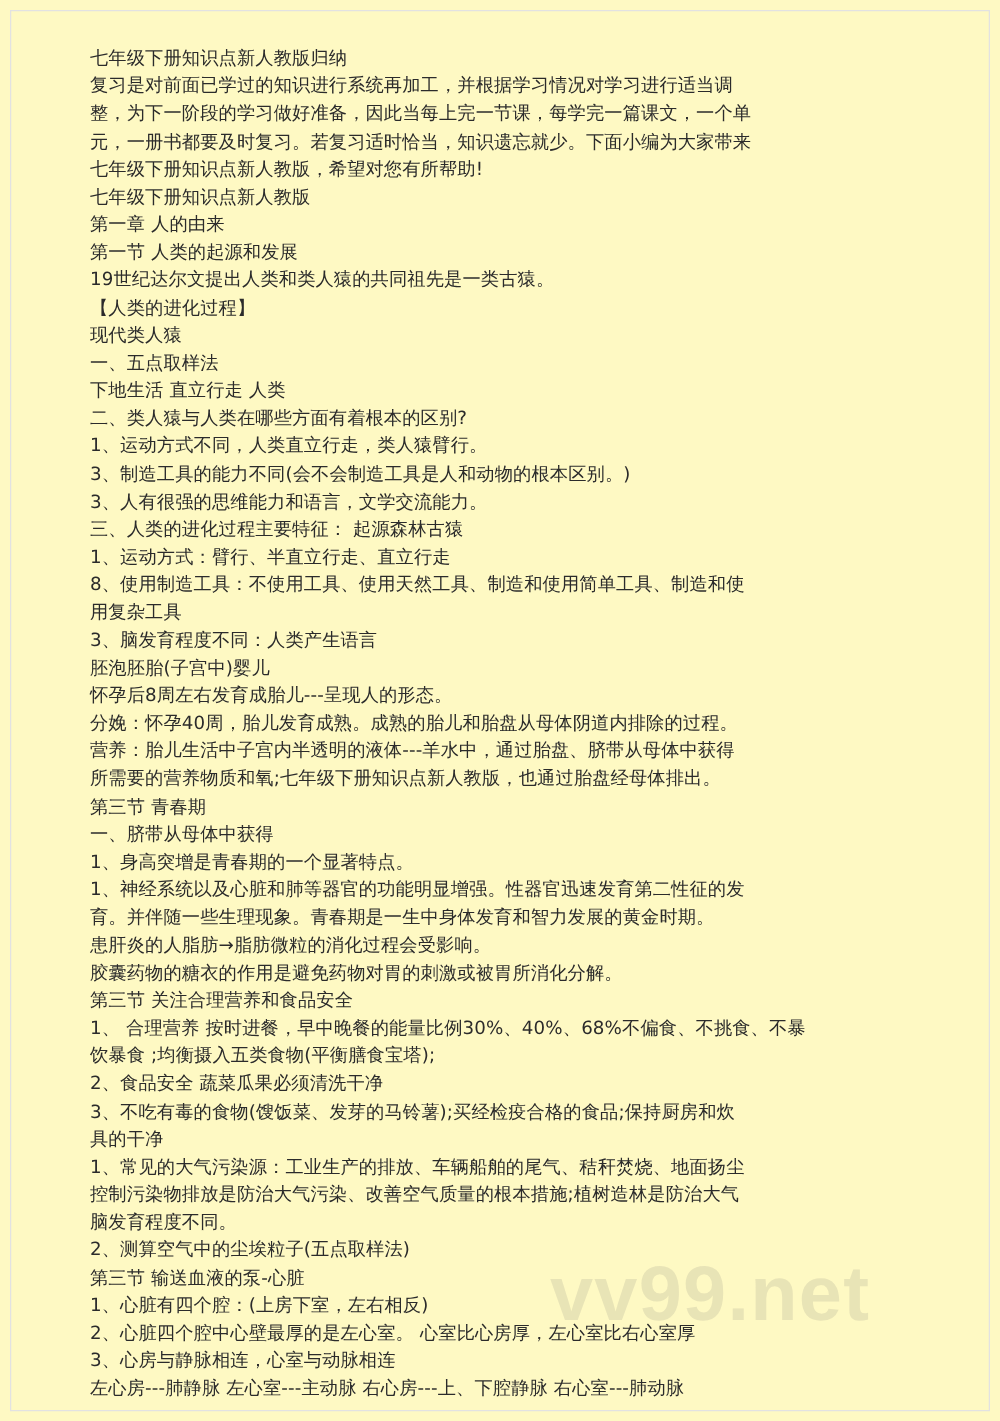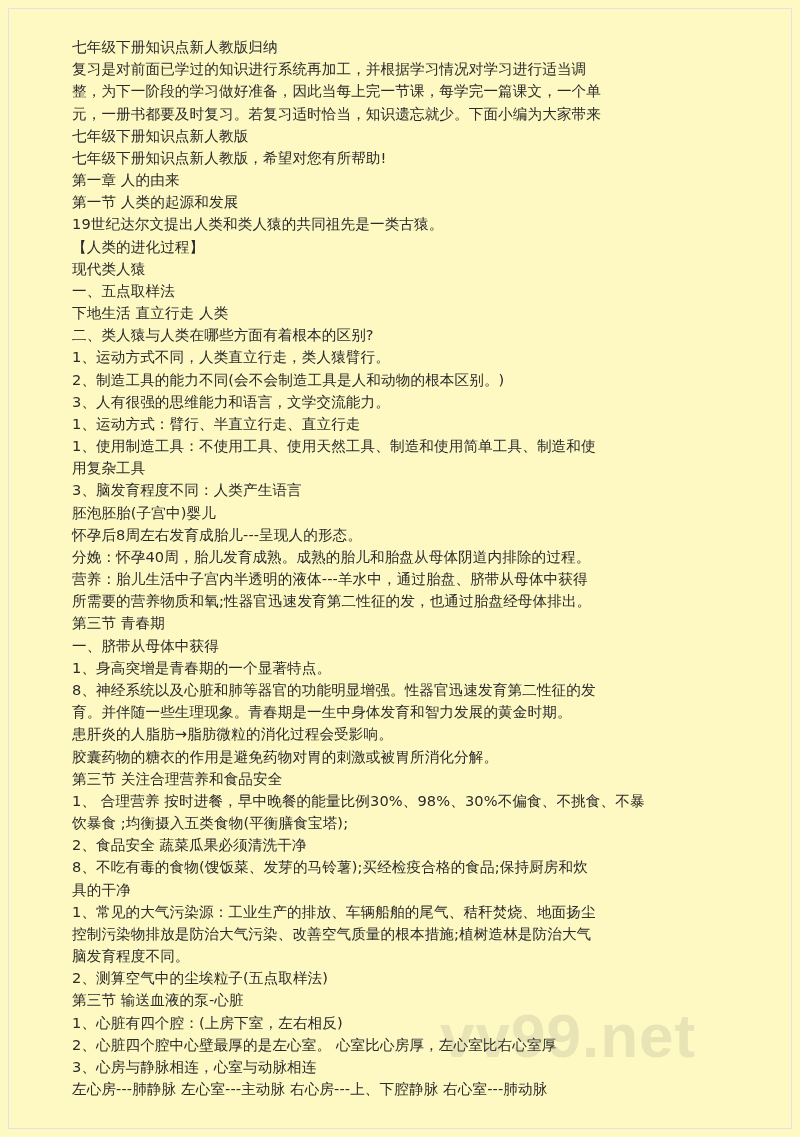--- a/index.html
+++ b/index.html
@@ -63,54 +63,55 @@
 <body>
 
 <div class="page">
   <div class="page-border"></div>
 
   <div class="doc-body">
     <p>七年级下册知识点新人教版归纳</p>
     <p>复习是对前面已学过的知识进行系统再加工，并根据学习情况对学习进行适当调</p>
     <p>整，为下一阶段的学习做好准备，因此当每上完一节课，每学完一篇课文，一个单</p>
     <p>元，一册书都要及时复习。若复习适时恰当，知识遗忘就少。下面小编为大家带来</p>
+    <p>七年级下册知识点新人教版，希望对您有所帮助!</p>
     <p>七年级下册知识点新人教版</p>
-    <p>七年级下册知识点新人教版，希望对您有所帮助!</p>
     <p>第一章 人的由来</p>
     <p>第一节 人类的起源和发展</p>
     <p>19世纪达尔文提出人类和类人猿的共同祖先是一类古猿。</p>
     <p>【人类的进化过程】</p>
     <p>现代类人猿</p>
     <p>一、五点取样法</p>
     <p>下地生活 直立行走 人类</p>
     <p>二、类人猿与人类在哪些方面有着根本的区别?</p>
     <p>1、运动方式不同，人类直立行走，类人猿臂行。</p>
-    <p>2、制造工具的能力不同(会不会制造工具是人和动物的根本区别。)</p>
+    <p>3、制造工具的能力不同(会不会制造工具是人和动物的根本区别。)</p>
     <p>3、人有很强的思维能力和语言，文学交流能力。</p>
+    <p>三、人类的进化过程主要特征： 起源森林古猿</p>
     <p>1、运动方式：臂行、半直立行走、直立行走</p>
-    <p>1、使用制造工具：不使用工具、使用天然工具、制造和使用简单工具、制造和使</p>
+    <p>8、使用制造工具：不使用工具、使用天然工具、制造和使用简单工具、制造和使</p>
     <p>用复杂工具</p>
     <p>3、脑发育程度不同：人类产生语言</p>
     <p>胚泡胚胎(子宫中)婴儿</p>
     <p>怀孕后8周左右发育成胎儿---呈现人的形态。</p>
     <p>分娩：怀孕40周，胎儿发育成熟。成熟的胎儿和胎盘从母体阴道内排除的过程。</p>
     <p>营养：胎儿生活中子宫内半透明的液体---羊水中，通过胎盘、脐带从母体中获得</p>
-    <p>所需要的营养物质和氧;性器官迅速发育第二性征的发，也通过胎盘经母体排出。</p>
+    <p>所需要的营养物质和氧;七年级下册知识点新人教版，也通过胎盘经母体排出。</p>
     <p>第三节 青春期</p>
     <p>一、脐带从母体中获得</p>
     <p>1、身高突增是青春期的一个显著特点。</p>
-    <p>8、神经系统以及心脏和肺等器官的功能明显增强。性器官迅速发育第二性征的发</p>
+    <p>1、神经系统以及心脏和肺等器官的功能明显增强。性器官迅速发育第二性征的发</p>
     <p>育。并伴随一些生理现象。青春期是一生中身体发育和智力发展的黄金时期。</p>
     <p>患肝炎的人脂肪→脂肪微粒的消化过程会受影响。</p>
     <p>胶囊药物的糖衣的作用是避免药物对胃的刺激或被胃所消化分解。</p>
     <p>第三节 关注合理营养和食品安全</p>
-    <p>1、 合理营养 按时进餐，早中晚餐的能量比例30%、98%、30%不偏食、不挑食、不暴</p>
+    <p>1、 合理营养 按时进餐，早中晚餐的能量比例30%、40%、68%不偏食、不挑食、不暴</p>
     <p>饮暴食 ;均衡摄入五类食物(平衡膳食宝塔);</p>
     <p>2、食品安全 蔬菜瓜果必须清洗干净</p>
-    <p>8、不吃有毒的食物(馊饭菜、发芽的马铃薯);买经检疫合格的食品;保持厨房和炊</p>
+    <p>3、不吃有毒的食物(馊饭菜、发芽的马铃薯);买经检疫合格的食品;保持厨房和炊</p>
     <p>具的干净</p>
     <p>1、常见的大气污染源：工业生产的排放、车辆船舶的尾气、秸秆焚烧、地面扬尘</p>
     <p>控制污染物排放是防治大气污染、改善空气质量的根本措施;植树造林是防治大气</p>
     <p>脑发育程度不同。</p>
     <p>2、测算空气中的尘埃粒子(五点取样法)</p>
     <p>第三节 输送血液的泵-心脏</p>
     <p>1、心脏有四个腔：(上房下室，左右相反)</p>
     <p>2、心脏四个腔中心壁最厚的是左心室。 心室比心房厚，左心室比右心室厚</p>
     <p>3、心房与静脉相连，心室与动脉相连</p>
     <p>左心房---肺静脉 左心室---主动脉 右心房---上、下腔静脉 右心室---肺动脉</p>

